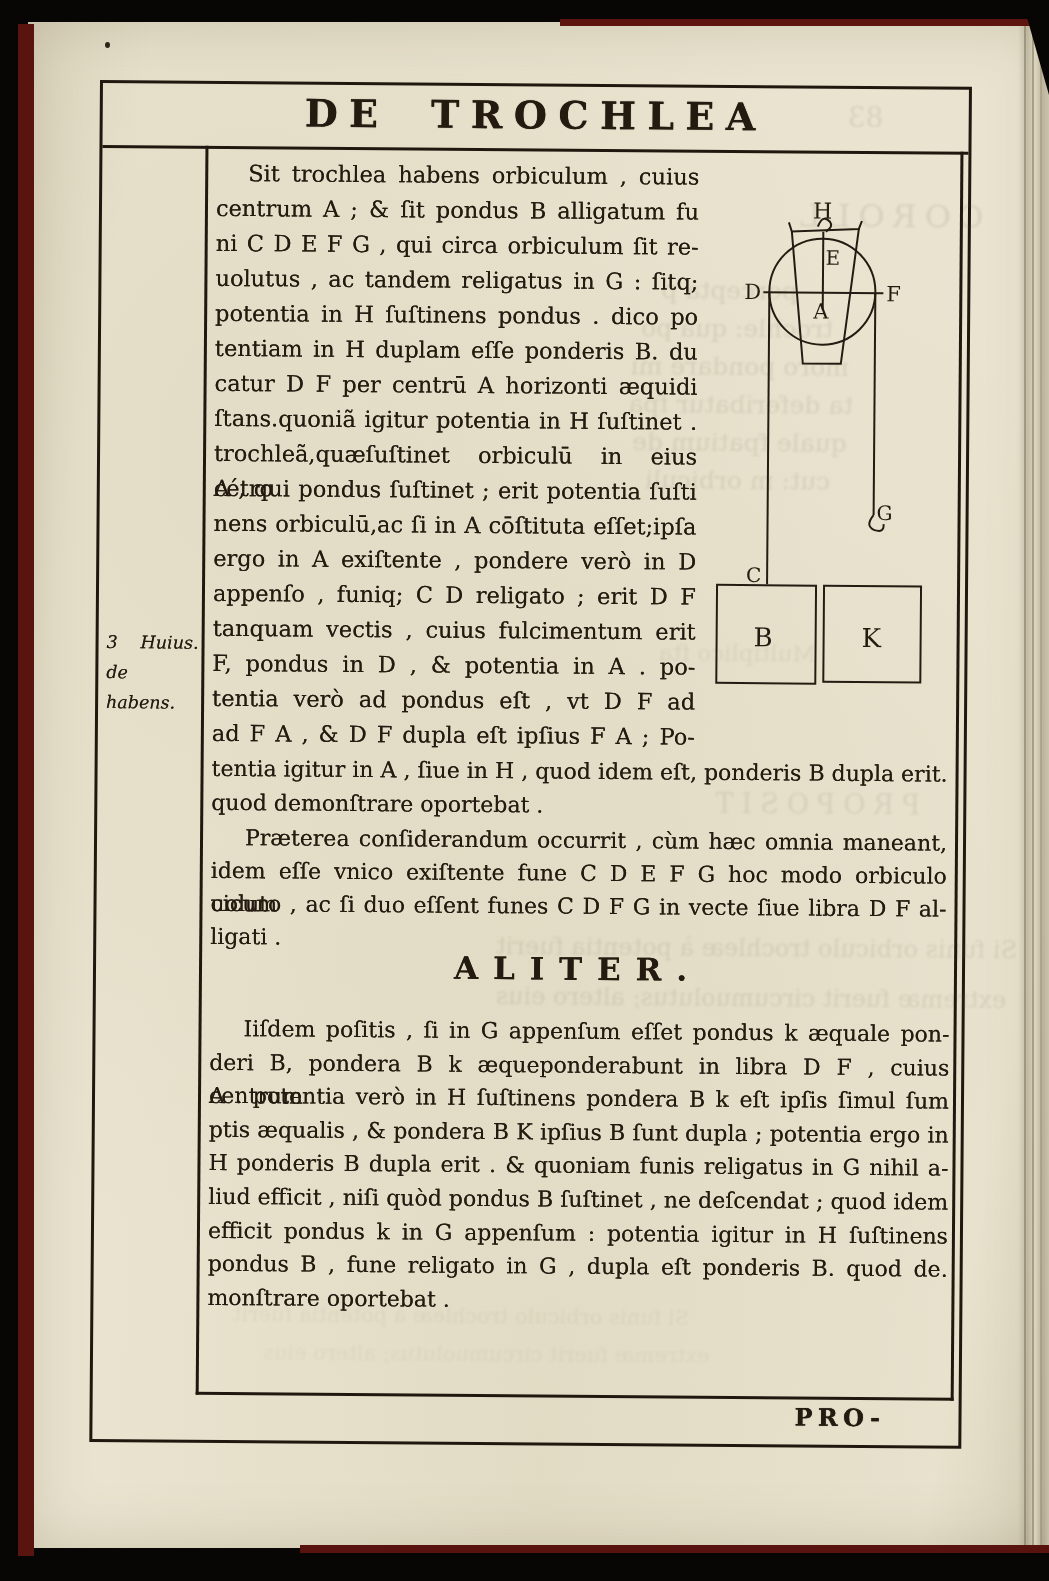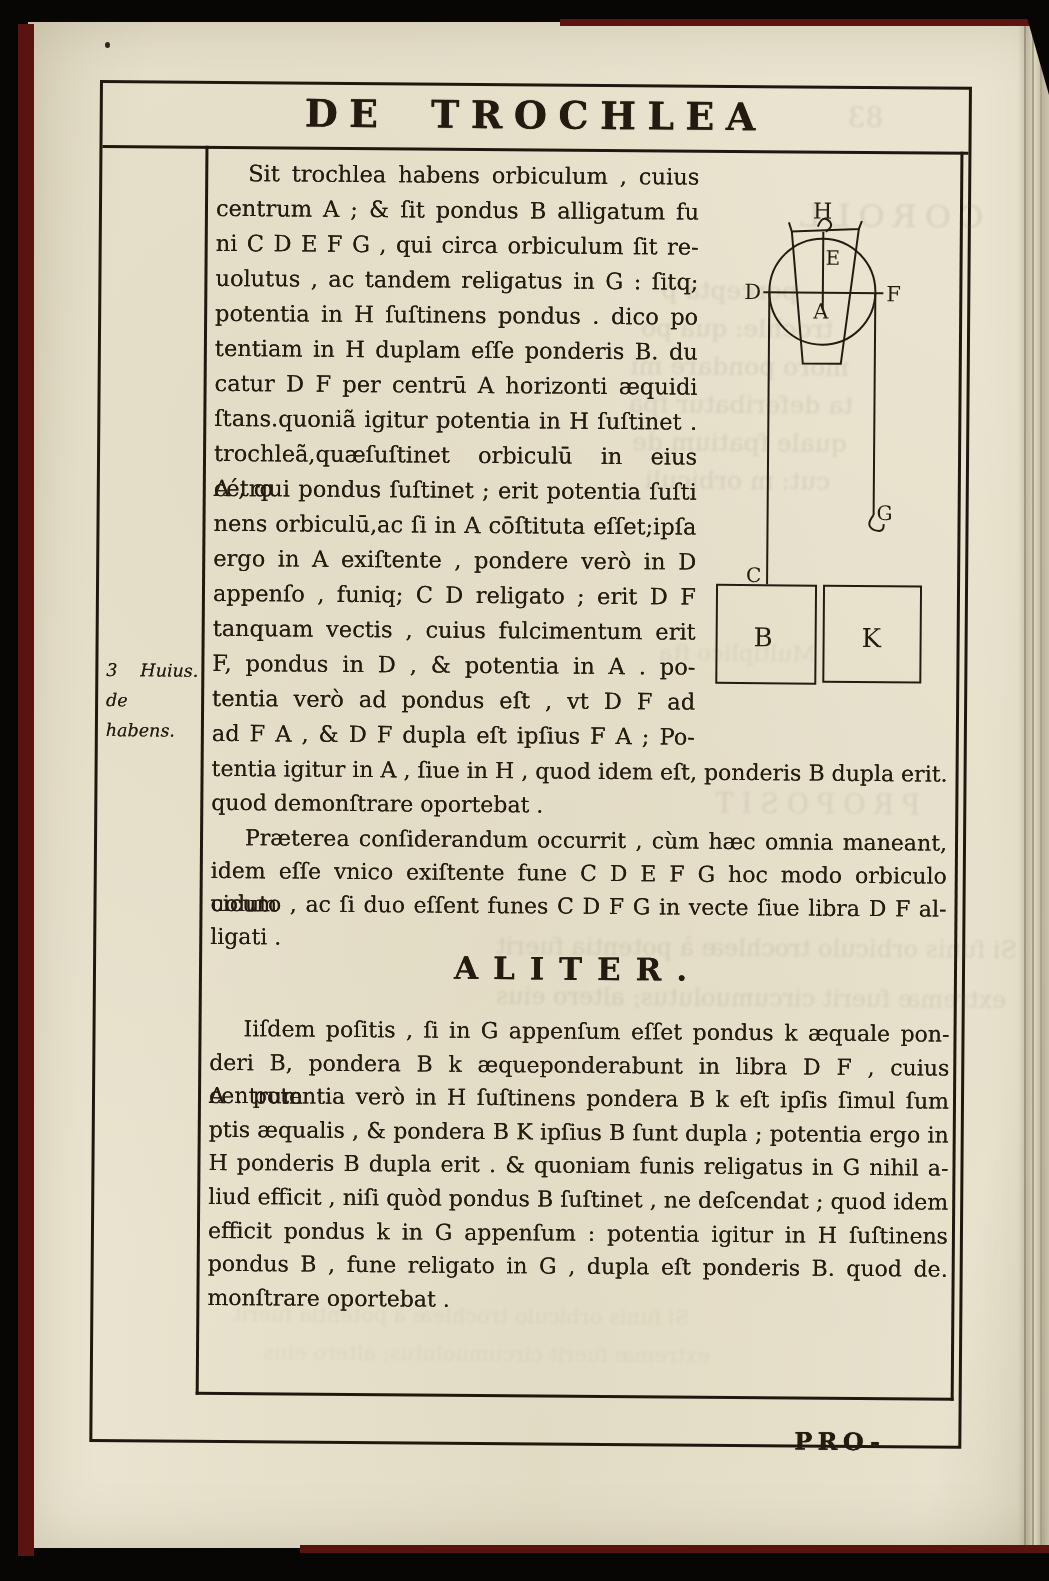--- a/index.html
+++ b/index.html
@@ -63,29 +63,28 @@
   .para2 .line:last-child{text-align-last:left;}
   .aliter{
     position:absolute;left:114px;top:864px;width:736px;height:46px;
     text-align:center;font-size:31px;font-weight:700;letter-spacing:.48em;
   }
   .para3{position:absolute;left:114px;top:928px;width:740px;font-size:22px;}
   .para3 .line{height:33.6px;line-height:33.6px;}
   .para3 .line:first-child{padding-left:34px;}
   .para3 .line:last-child{text-align-last:left;}
   .margin-note{
-    position:absolute;left:8px;top:572px;width:92px;
+    position:absolute;left:8px;top:544px;width:92px;
     font-style:italic;font-size:17.5px;line-height:30px;color:#241a10;
     text-shadow:0 0 .5px rgba(36,26,16,.8);
   }
   .catchword{
     position:absolute;left:702px;top:1314px;
     font-size:24px;font-weight:700;letter-spacing:.22em;color:#241a10;
     text-shadow:0 0 .7px #241a10;
-    margin-top:24px;
   }
   
   .figure{position:absolute;left:605px;top:100px;width:230px;height:500px;}
   .figure svg{width:100%;height:100%;}
   .figure text{font-family:"DejaVu Serif",serif;fill:#241a10;}
   
   .ghost{
     position:absolute;transform:scaleX(-1);color:#6e6852;opacity:.14;
     filter:blur(1.1px);pointer-events:none;white-space:nowrap;
   }

